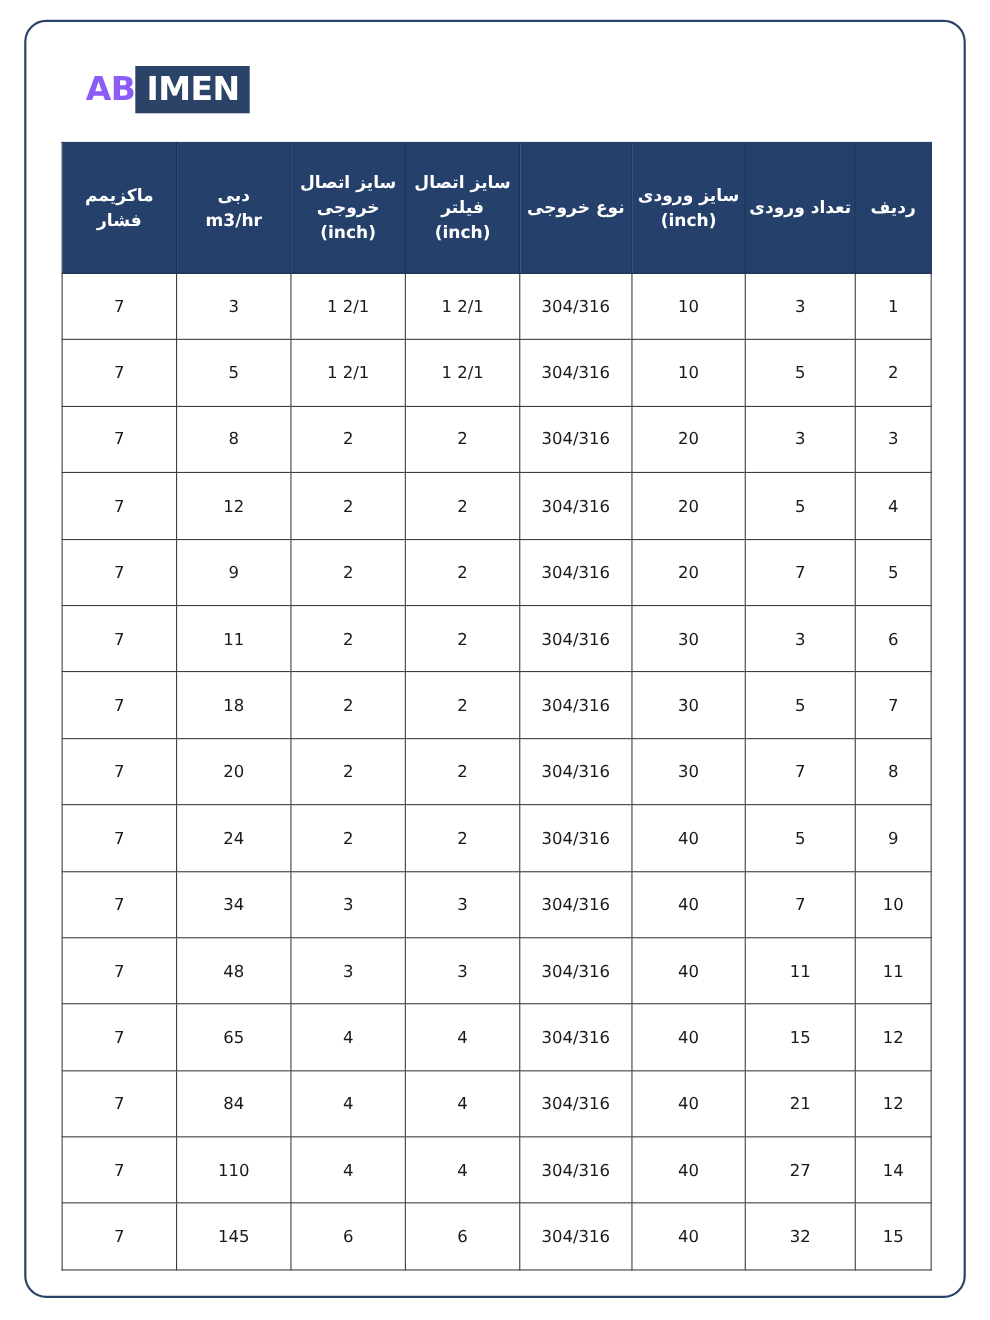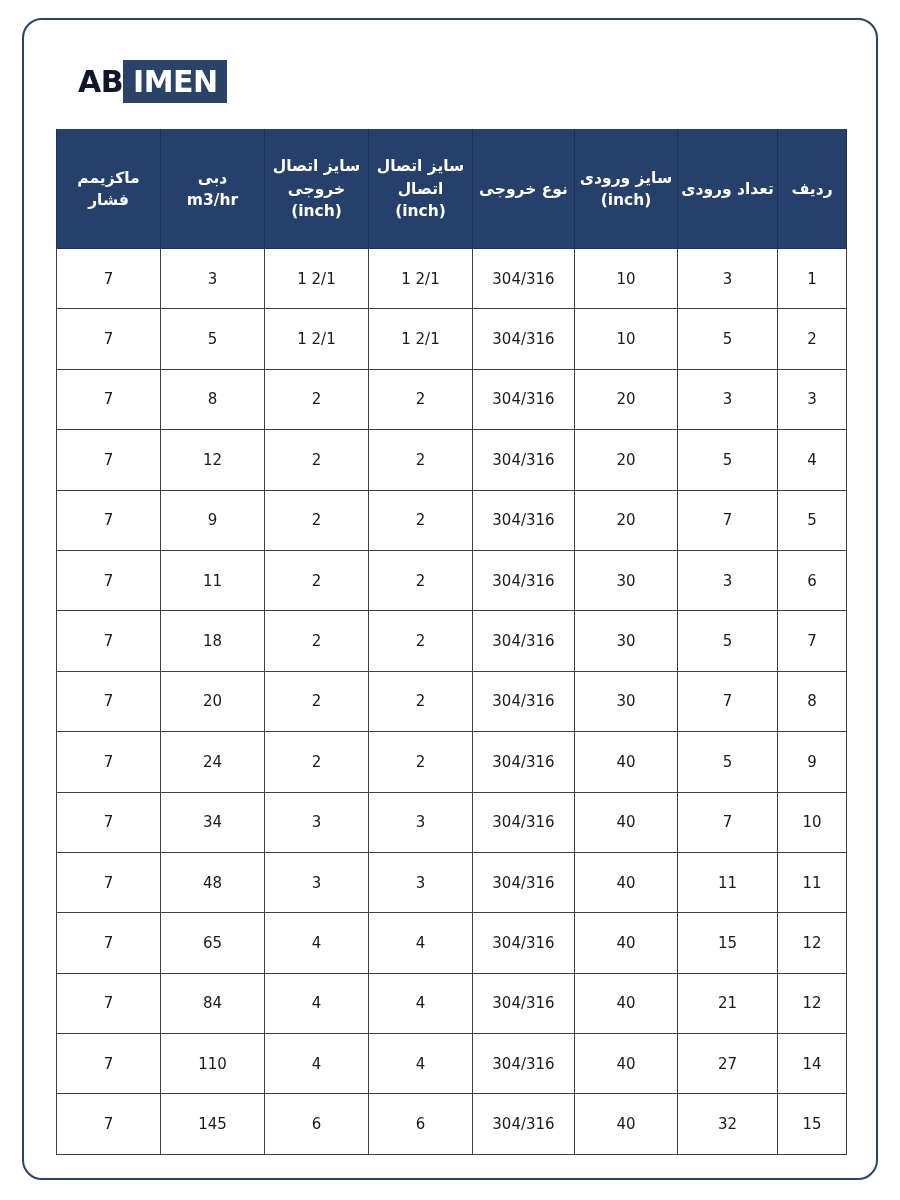--- a/index.html
+++ b/index.html
@@ -55,21 +55,21 @@
     line-height: 1;
     direction: ltr;
   }
   .logo-word {
     display: flex;
     align-items: center;
     padding-right: 0;
     padding-left: 8px;
   }
   .logo-word-text {
-    color: #0f172a;
+    color: #8b5cf6;
     font-family: "DejaVu Sans", "Liberation Sans", sans-serif;
     font-weight: bold;
     font-size: 30px;
     letter-spacing: -0.5px;
     line-height: 1;
     direction: ltr;
     margin-left: 8px;
   }
 
   
@@ -164,21 +164,21 @@
           </th>
           <th>
             <span class="hdr-line">سایز ورودی</span>
             <span class="hdr-unit">(inch)</span>
           </th>
           <th>
             <span class="hdr-line">نوع خروجی</span>
           </th>
           <th>
             <span class="hdr-line">سایز اتصال</span>
-            <span class="hdr-line">اتصال</span>
+            <span class="hdr-line">فیلتر</span>
             <span class="hdr-unit">(inch)</span>
           </th>
           <th>
             <span class="hdr-line">سایز اتصال</span>
             <span class="hdr-line">خروجی</span>
             <span class="hdr-unit">(inch)</span>
           </th>
           <th>
             <span class="hdr-line">دبی</span>
             <span class="hdr-unit">m3/hr</span>

